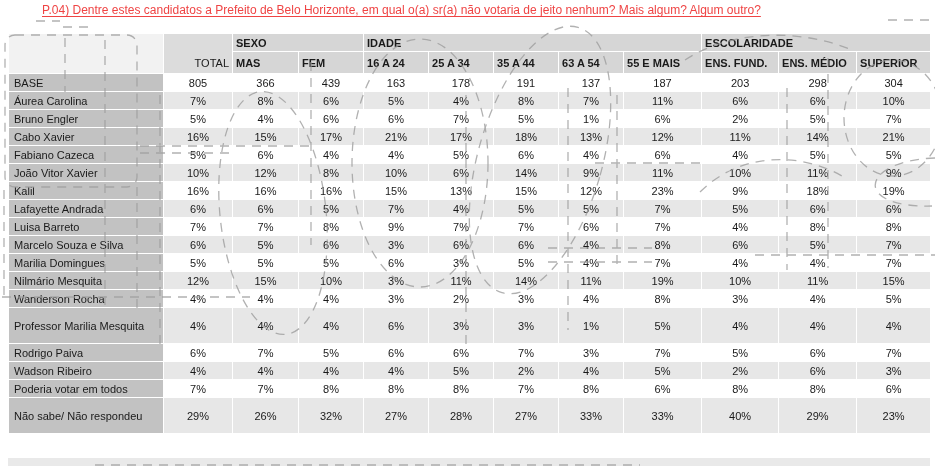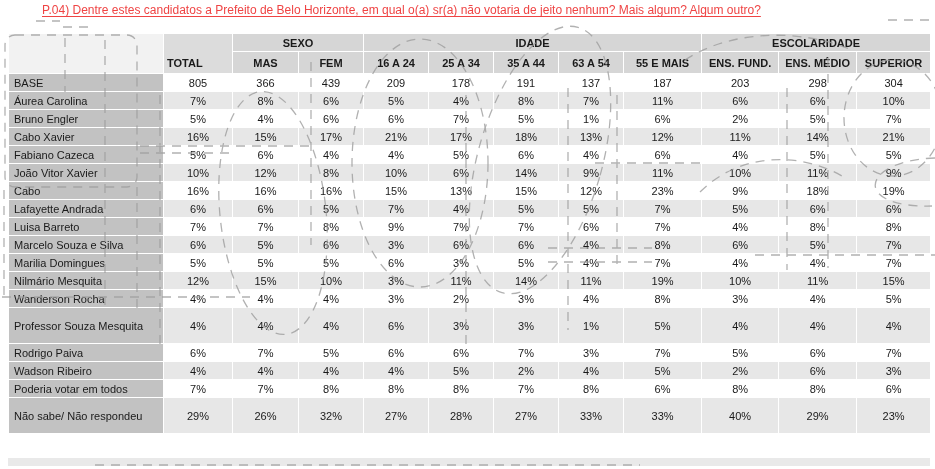--- a/index.html
+++ b/index.html
@@ -15,27 +15,27 @@
   }
   table.crosstab {
     position: absolute; left: 8px; top: 33px; width: 922px;
     border-collapse: collapse; table-layout: fixed;
     font-size: 11px;
   }
   .crosstab td, .crosstab th {
     border: 1px solid #ffffff; padding: 0 3px;
     vertical-align: middle; overflow: hidden; white-space: nowrap;
   }
-  .crosstab thead th { background: #d6d6d6; font-weight: bold; text-align: center; }
+  .crosstab thead th { background: #d6d6d6; font-weight: bold; text-align: left; }
   .crosstab .group-row { height: 18px; }
   .crosstab .sub-row   { height: 22px; }
   .crosstab th.corner  { background: #f2f2f2; }
   .crosstab th.total-head {
     background: #dcdcdc; vertical-align: bottom; padding-bottom: 4px;
-    font-weight: bold; text-align: left;
+    font-weight: normal; text-align: right;
   }
   .crosstab tbody tr { height: 18px; }
   .crosstab tbody tr.tall { height: 36px; }
   .crosstab td.rowlabel {
     background: #c2c2c2; text-align: left; padding-left: 5px; font-weight: normal;
   }
   .crosstab td.val { text-align: center; background: #ffffff; }
   .crosstab tr.shade td.val { background: #e7e7e7; }
   .bottom-strip {
     position: absolute; left: 8px; top: 458px; width: 922px; height: 8px;
@@ -85,21 +85,21 @@
       <th>ENS. MÉDIO</th>
       <th>SUPERIOR</th>
     </tr>
   </thead>
   <tbody>
       <tr class="base">
         <td class="rowlabel">BASE</td>
         <td class="val">805</td>
         <td class="val">366</td>
         <td class="val">439</td>
-        <td class="val">209</td>
+        <td class="val">163</td>
         <td class="val">178</td>
         <td class="val">191</td>
         <td class="val">137</td>
         <td class="val">187</td>
         <td class="val">203</td>
         <td class="val">298</td>
         <td class="val">304</td>
       </tr>
       <tr class="shade">
         <td class="rowlabel">Áurea Carolina</td>
@@ -165,21 +165,21 @@
         <td class="val">10%</td>
         <td class="val">6%</td>
         <td class="val">14%</td>
         <td class="val">9%</td>
         <td class="val">11%</td>
         <td class="val">10%</td>
         <td class="val">11%</td>
         <td class="val">9%</td>
       </tr>
       <tr class="plain">
-        <td class="rowlabel">Cabo</td>
+        <td class="rowlabel">Kalil</td>
         <td class="val">16%</td>
         <td class="val">16%</td>
         <td class="val">16%</td>
         <td class="val">15%</td>
         <td class="val">13%</td>
         <td class="val">15%</td>
         <td class="val">12%</td>
         <td class="val">23%</td>
         <td class="val">9%</td>
         <td class="val">18%</td>
@@ -263,21 +263,21 @@
         <td class="val">3%</td>
         <td class="val">2%</td>
         <td class="val">3%</td>
         <td class="val">4%</td>
         <td class="val">8%</td>
         <td class="val">3%</td>
         <td class="val">4%</td>
         <td class="val">5%</td>
       </tr>
       <tr class="shade tall">
-        <td class="rowlabel">Professor Souza Mesquita</td>
+        <td class="rowlabel">Professor Marilia Mesquita</td>
         <td class="val">4%</td>
         <td class="val">4%</td>
         <td class="val">4%</td>
         <td class="val">6%</td>
         <td class="val">3%</td>
         <td class="val">3%</td>
         <td class="val">1%</td>
         <td class="val">5%</td>
         <td class="val">4%</td>
         <td class="val">4%</td>

